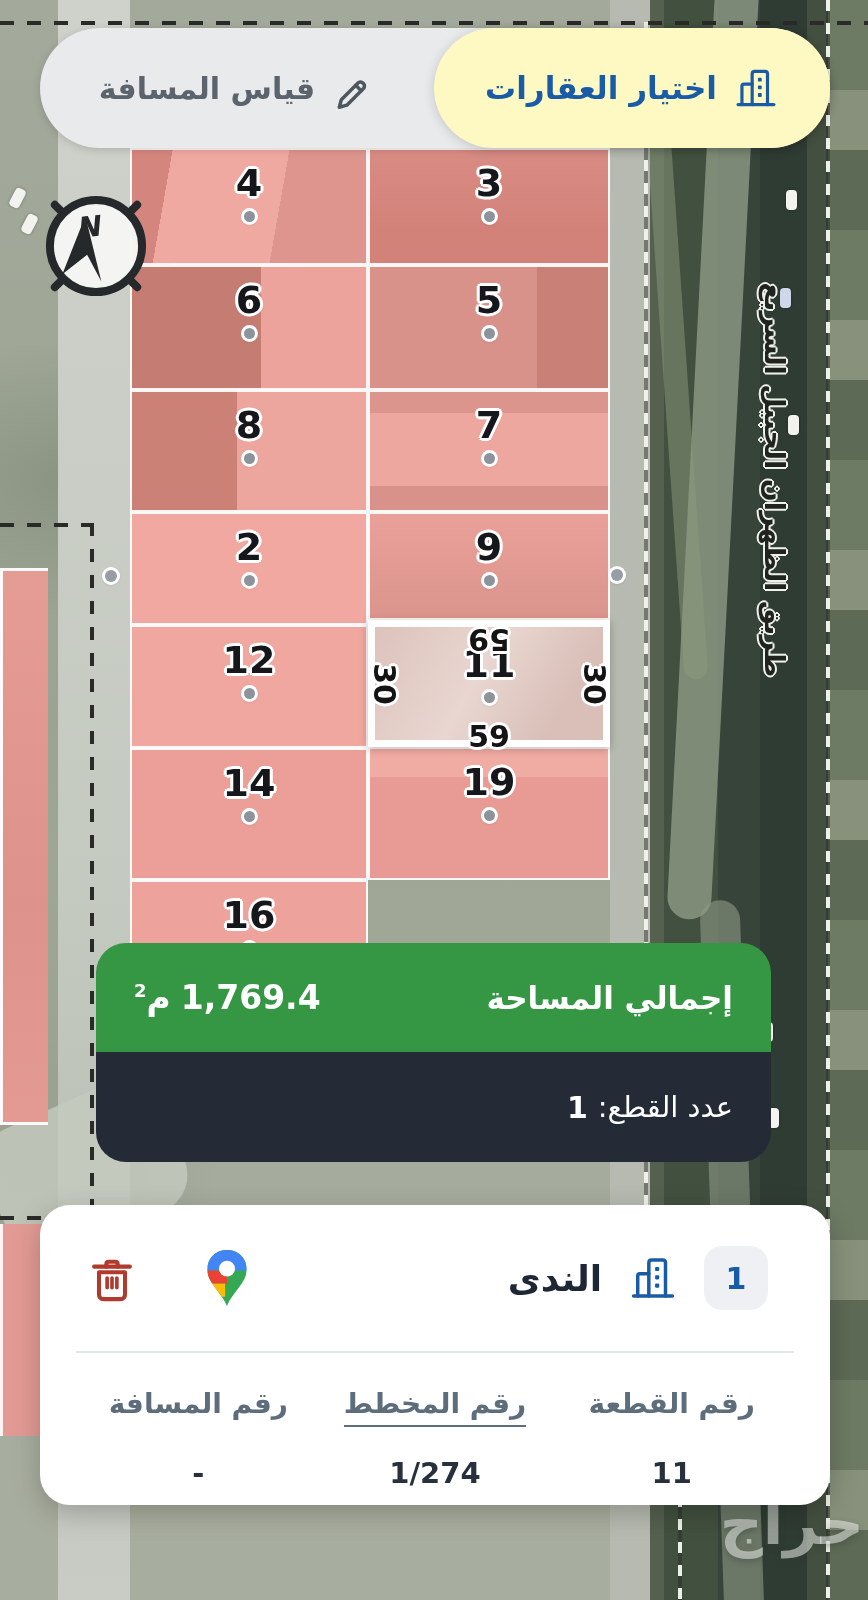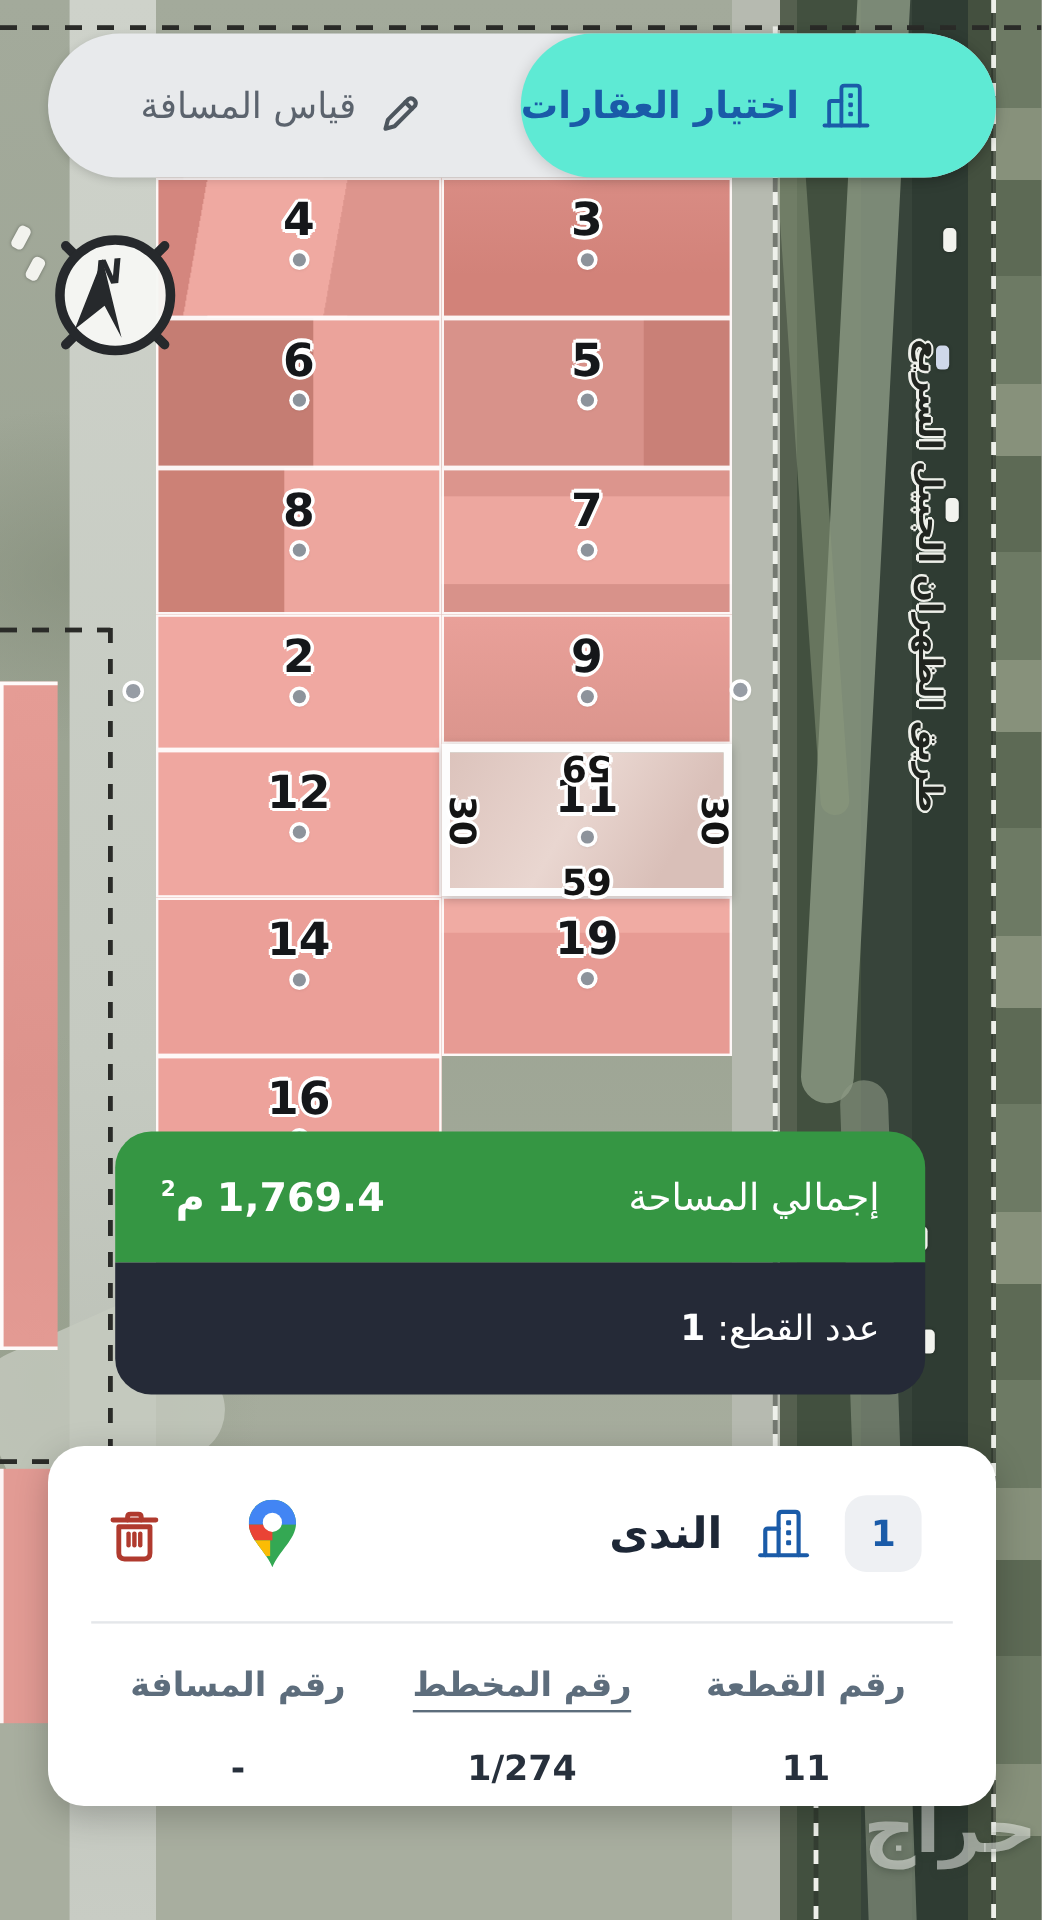--- a/index.html
+++ b/index.html
@@ -88,30 +88,30 @@
   .bdot { position:absolute; width:12px; height:12px; border-radius:50%; background:#979da5; z-index:4;
     box-shadow:0 0 0 3px #fff, 0 1px 4px rgba(0,0,0,.4); }
 
   
   .compass { left:34px; top:184px; width:124px; height:124px; z-index:6; }
 
   
   .toolbar { left:40px; top:28px; width:790px; height:120px; z-index:10;
     background:#e8eaec; border-radius:60px; box-shadow:0 2px 8px rgba(0,0,0,.15); }
   .tab { position:absolute; top:0; height:120px; display:flex; align-items:center; justify-content:center; gap:16px; }
-  .tab-select { right:0; width:396px; background:#5eead4; border-radius:60px; box-shadow:0 2px 12px rgba(0,0,0,.16);justify-content:flex-end; }
+  .tab-select { right:0; width:396px; background:#fef9c3; border-radius:60px; box-shadow:0 2px 12px rgba(0,0,0,.16); }
   .tab-select .tab-label { color:#1a5ba8; font-size:31px; font-weight:700; }
   .tab-measure { left:0; width:394px; }
-  .tab-measure .tab-label { color:#5b636d; font-size:30px; font-weight:400; }
+  .tab-measure .tab-label { color:#5b636d; font-size:30px; font-weight:700; }
 
   
   .green-bar { left:96px; top:943px; width:675px; height:109px; z-index:9;
     background:#359643; border-radius:30px 30px 0 0; display:flex; align-items:center;
     justify-content:space-between; padding:0 38px; color:#fff; }
-  .green-bar .lbl { font-size:31px; font-weight:400; }
+  .green-bar .lbl { font-size:31px; font-weight:700; }
   .green-bar .val { font-size:33px; font-weight:700; display:flex; gap:10px; align-items:baseline; }
   .green-bar sup { font-size:18px; }
   .dark-bar { left:96px; top:1052px; width:675px; height:110px; z-index:9;
     background:#252a37; border-radius:0 0 30px 30px; display:flex; align-items:center;
     padding:0 38px; color:#fff; font-size:29px; }
   .dark-bar b { margin-right:10px; font-size:30px; }
 
   
   .watermark { right:4px; top:1488px; z-index:5; font-size:60px; font-weight:700; letter-spacing:2px;
     color:rgba(244,246,241,.52); text-shadow:0 3px 6px rgba(50,60,50,.35); }

